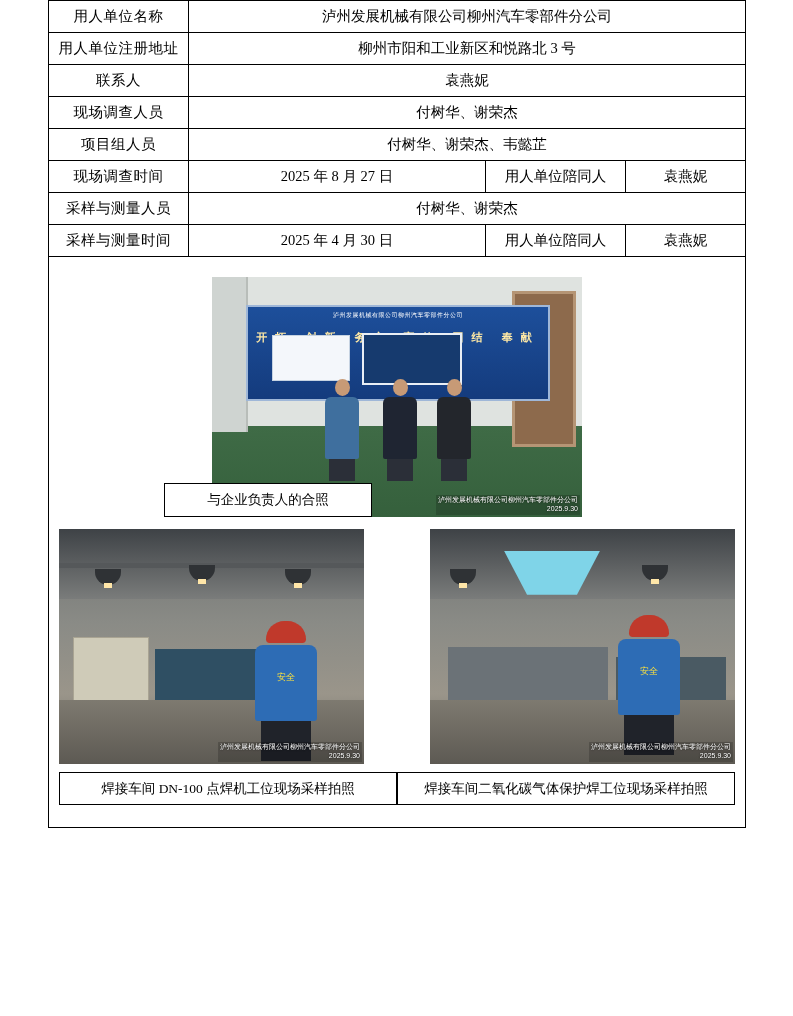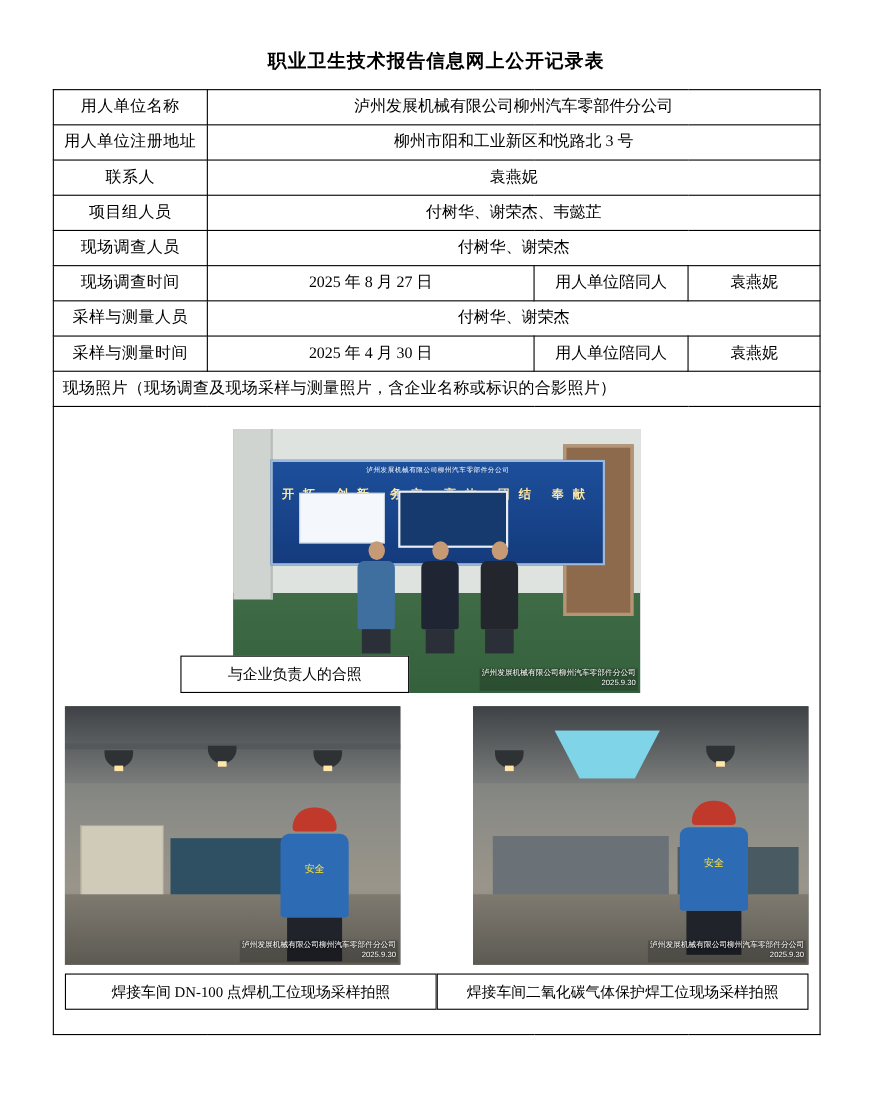--- a/index.html
+++ b/index.html
@@ -227,21 +227,20 @@
   .w-vest { width:62px; height:76px; background:#2d6cb5; border-radius:8px 8px 3px 3px; margin:2px auto 0; position:relative; }
   .w-vest:after { content:"安全"; position:absolute; left:50%; top:26px; transform:translateX(-50%); color:#ffe23c; font-size:9px; font-family:"Liberation Sans",sans-serif; }
   .w-pants { width:50px; height:40px; background:#20232a; margin:0 auto; }
   .w-hopper { position:absolute; background:#7fd4e8; }
 </style>
 </head>
 <body>
 
 <div class="page">
 
-  <div class="doc-title">职业卫生技术报告信息网上公开记录表</div>
 
   <table class="main">
     <colgroup>
       <col style="width:140px">
       <col style="width:297px">
       <col style="width:140px">
       <col style="width:120px">
     </colgroup>
     <tbody>
       <tr>
@@ -250,45 +249,42 @@
       </tr>
       <tr>
         <td class="label">用人单位注册地址</td>
         <td class="value" colspan="3">柳州市阳和工业新区和悦路北 3 号</td>
       </tr>
       <tr>
         <td class="label">联系人</td>
         <td class="value" colspan="3">袁燕妮</td>
       </tr>
       <tr>
+        <td class="label">现场调查人员</td>
+        <td class="value" colspan="3">付树华、谢荣杰</td>
+      </tr>
+      <tr>
         <td class="label">项目组人员</td>
         <td class="value" colspan="3">付树华、谢荣杰、韦懿芷</td>
-      </tr>
-      <tr>
-        <td class="label">现场调查人员</td>
-        <td class="value" colspan="3">付树华、谢荣杰</td>
       </tr>
       <tr>
         <td class="label">现场调查时间</td>
         <td class="value">2025 年 8 月 27 日</td>
         <td class="sublabel">用人单位陪同人</td>
         <td class="subvalue">袁燕妮</td>
       </tr>
       <tr>
         <td class="label">采样与测量人员</td>
         <td class="value" colspan="3">付树华、谢荣杰</td>
       </tr>
       <tr>
         <td class="label">采样与测量时间</td>
         <td class="value">2025 年 4 月 30 日</td>
         <td class="sublabel">用人单位陪同人</td>
         <td class="subvalue">袁燕妮</td>
-      </tr>
-      <tr>
-        <td class="photos-header" colspan="4">现场照片（现场调查及现场采样与测量照片，含企业名称或标识的合影照片）</td>
       </tr>
       <tr>
         <td class="photo-cell" colspan="4">
           <div class="photo-area">
 
             <div class="row-top">
               <div class="top-wrap">
                 <div class="photo-top">
                   <div class="p1-bg"></div>
                   <div class="p1-wallside"></div>

